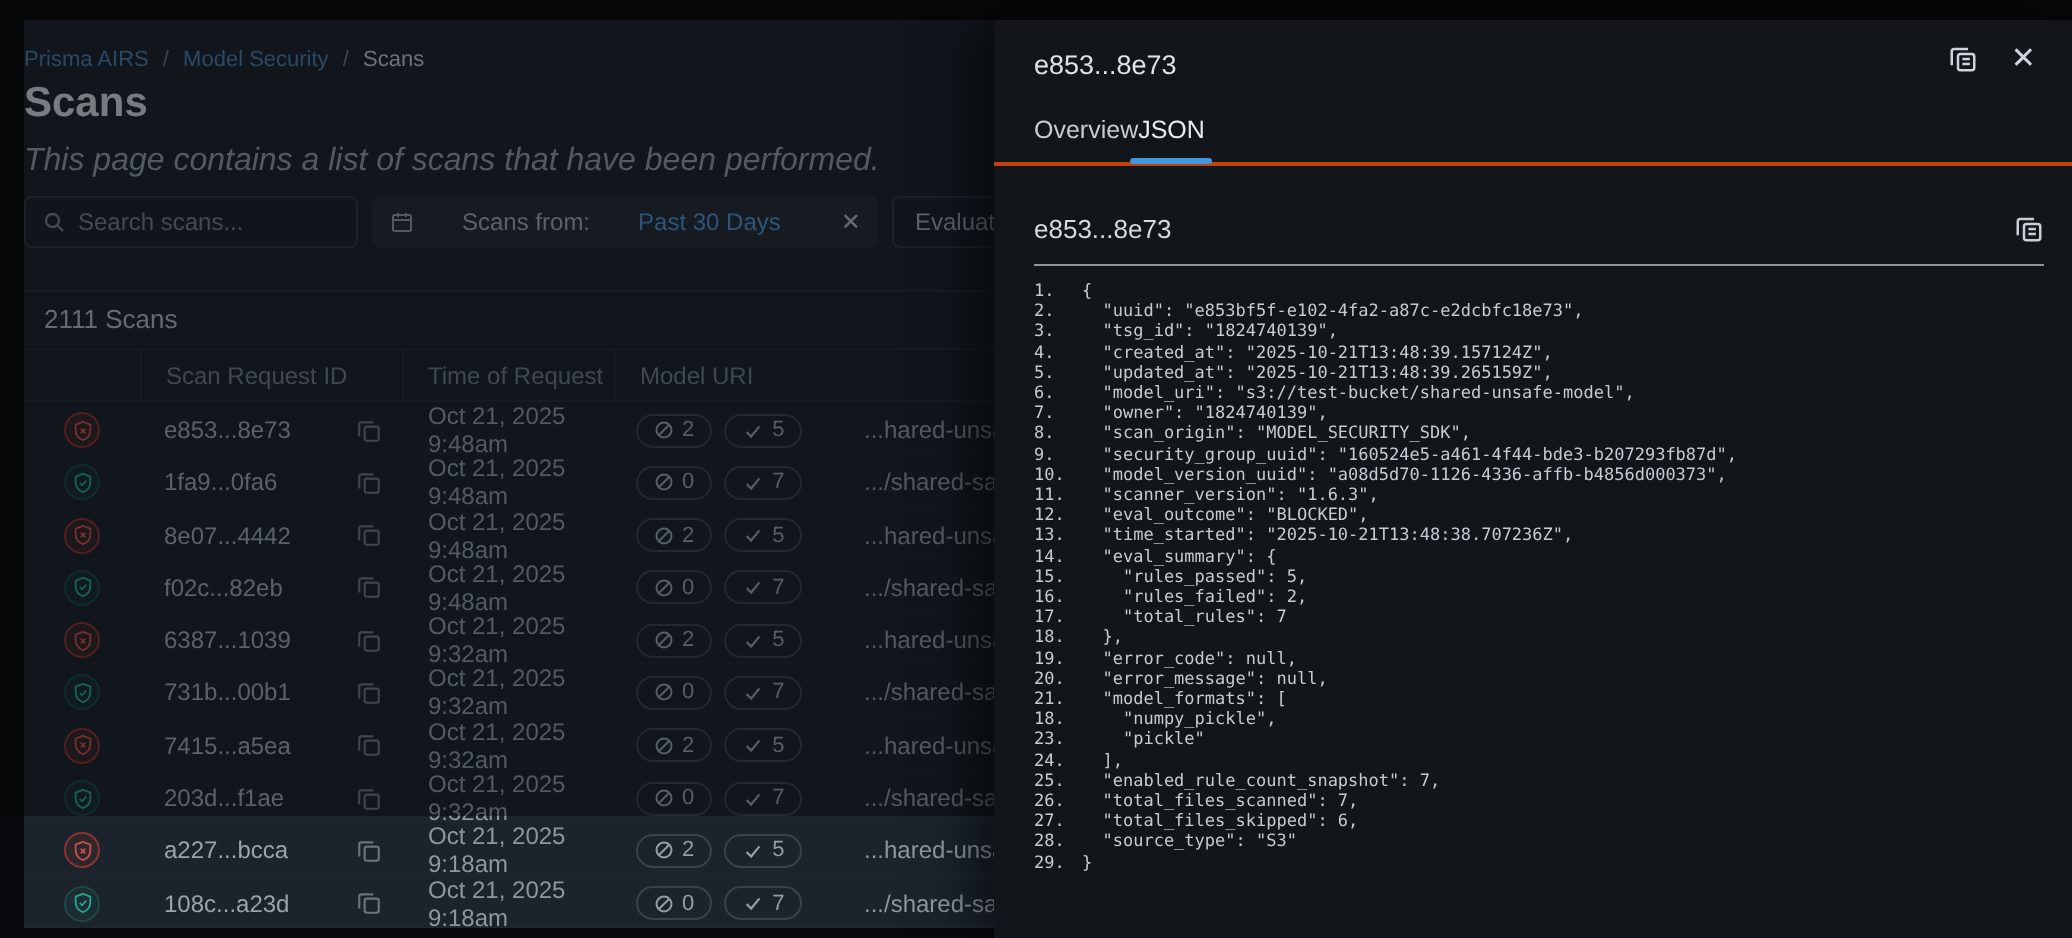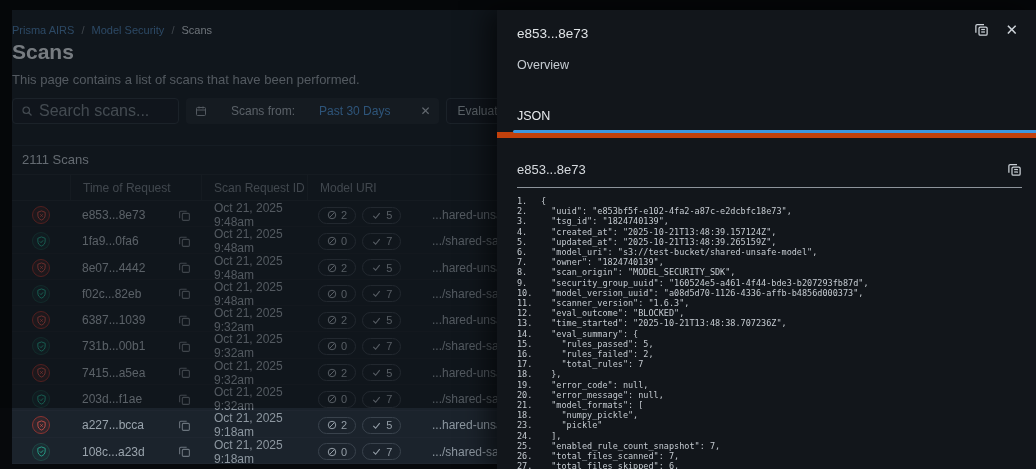--- a/index.html
+++ b/index.html
@@ -8,27 +8,27 @@
   .viewport { position:relative; width:1036px; height:408px; }
 
   
   .page { position:absolute; left:12px; top:10px; width:1010px; height:453px;
           background:#1b232c; z-index:1; }
   .breadcrumb { position:absolute; left:0; top:14px; font-size:11px; color:#808a93; }
   .breadcrumb a { color:#4a7aa8; text-decoration:none; cursor:pointer; }
   .breadcrumb .sep { color:#6a737c; margin:0 4px; }
   .breadcrumb .current { color:#b9c2ca; }
   .page-title { position:absolute; left:0; top:30px; font-size:21px; font-weight:600; color:#ccd3d9; }
-  .page-desc { position:absolute; left:0; top:62px; font-size:13px; color:#8d97a0; }
+  .page-desc { position:absolute; left:0; top:62px; font-size:16px; color:#8d97a0;font-style:italic; }
 
   .filters { position:absolute; left:0; top:88px; height:26px; display:flex; gap:7px; }
   .search-box { width:167px; height:26px; border:1px solid #2d3742; border-radius:4px;
                 background:#1a222b; display:flex; align-items:center; padding:0 8px; gap:6px; }
   .search-box input { flex:1; background:transparent; border:none; outline:none;
-                      font-size:16px; color:#ec4899; font-family:"Liberation Sans",sans-serif; }
+                      font-size:12px; color:#ec4899; font-family:"Liberation Sans",sans-serif; }
   .search-box input::placeholder { color:#737d87; }
   .chip { height:26px; background:#232b35; border-radius:4px; display:flex; align-items:center;
           padding:0 9px; gap:24px; font-size:12px; color:#9aa4ad; cursor:pointer; }
   .chip .chip-val { color:#4d8ecb; }
   .chip .chip-x { color:#aab3bc; font-size:12px; margin-left:6px; cursor:pointer; }
   .dropdown { height:26px; border:1px solid #2d3742; border-radius:4px; background:#1a222b;
               display:flex; align-items:center; padding:0 10px; gap:10px; font-size:12px;
               color:#9aa4ad; cursor:pointer; }
   .dropdown.clipped { width:160px; }
 
@@ -64,22 +64,22 @@
 
   
   .drawer { position:absolute; left:497px; top:10px; width:539px; height:459px;
             background:#12161b; z-index:5; box-shadow:-10px 0 24px rgba(0,0,0,.55); }
   .drawer-header { position:relative; padding:14px 20px 0 20px; }
   .drawer-title { font-size:13.5px; color:#dfe3e6; }
   .drawer-actions { position:absolute; right:18px; top:12px; display:flex; gap:16px;
                     align-items:center; color:#ced4da; }
   .drawer-actions .act { cursor:pointer; display:inline-flex; }
   .close-x { font-size:15px; line-height:15px; color:#ced4da; }
-  .tabs { margin-top:16px; padding-left:20px; display:flex; gap:28px;
-          border-bottom:6px solid #c2410c;flex-direction:column; }
+  .tabs { margin-top:16px; padding-left:20px; display:flex; 
+          border-bottom:2px solid #c2410c; }
   .tab { font-size:12.5px; color:#c6ccd2; padding-bottom:9px; cursor:pointer; position:relative; }
   .tab.active { color:#e8ebee; }
   .tab.active::after { content:""; position:absolute; left:-4px; right:-4px; bottom:-1px;
                        height:3px; background:#3f97e0; border-radius:2px; }
   .drawer-body { padding:0 14px 0 20px; }
   .subheader-row { margin-top:24px; display:flex; justify-content:space-between;
                    align-items:center; }
   .subheader { font-size:13px; color:#d6dade; }
   .subheader-row .copy-btn { color:#c9cfd5; }
   .bright-divider { margin-top:10px; border:none; border-top:1px solid #8d949b; }
@@ -142,22 +142,22 @@
 
       <div class="dropdown clipped">
         <span>Model Security Group</span>
       </div>
     </div>
 
     <div class="table-card">
       <div class="card-count">2111 Scans</div>
       <div class="thead">
         <div class="th"></div>
+        <div class="th">Scan Request ID</div>
         <div class="th">Time of Request</div>
-        <div class="th">Scan Request ID</div>
         <div class="th">Model URI</div>
       </div>
       <div id="tbody">
           <div class="row blocked">
       <div class="cell-icon">
         <span class="shield-wrap">
           <svg class="shield-red icon-svg" width="11" height="11" viewBox="0 0 24 24" fill="none" stroke="#c4504a" stroke-width="2">
             <path d="M12 2 L20 5 V11 C20 16.5 16.6 20.4 12 22 C7.4 20.4 4 16.5 4 11 V5 Z"></path>
             <line x1="9.5" y1="9.5" x2="14.5" y2="14.5"></line>
                   <line x1="14.5" y1="9.5" x2="9.5" y2="14.5"></line>

